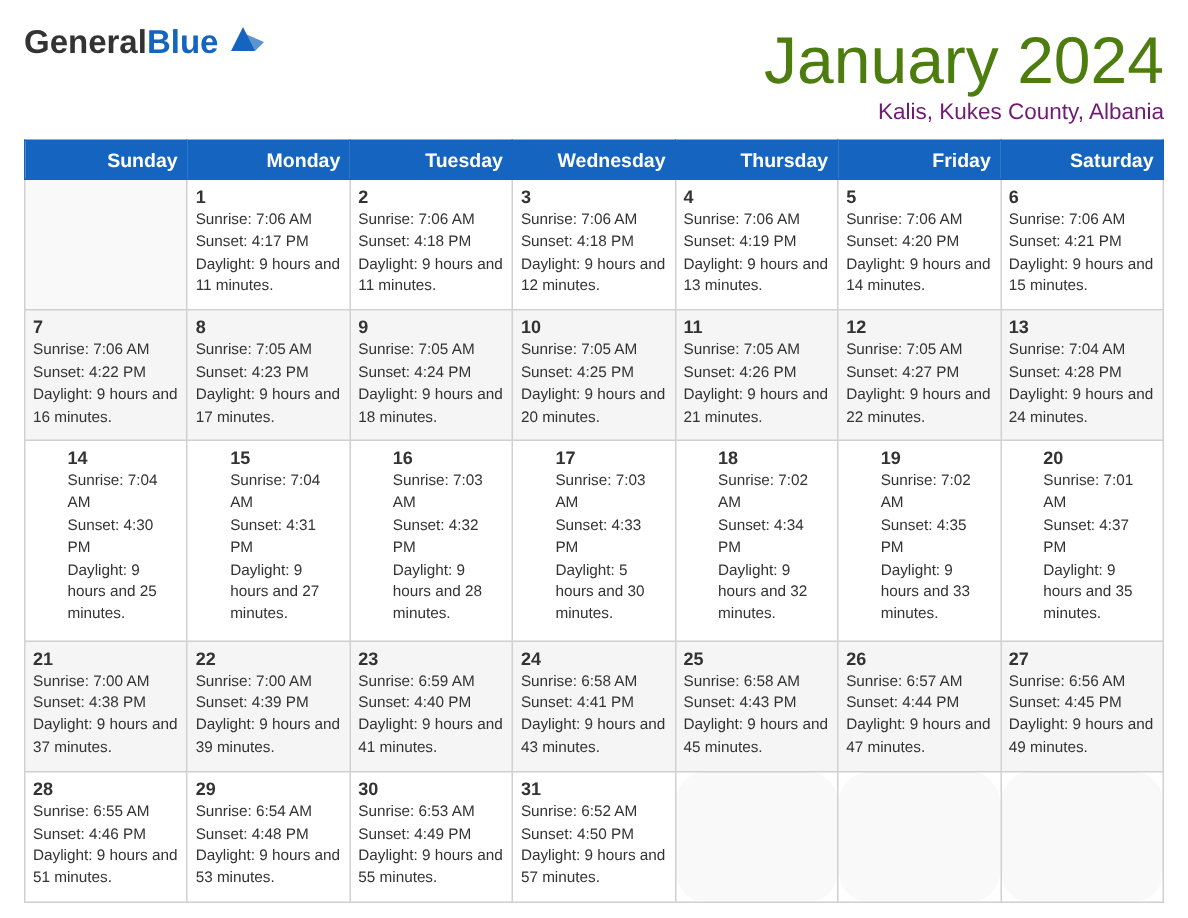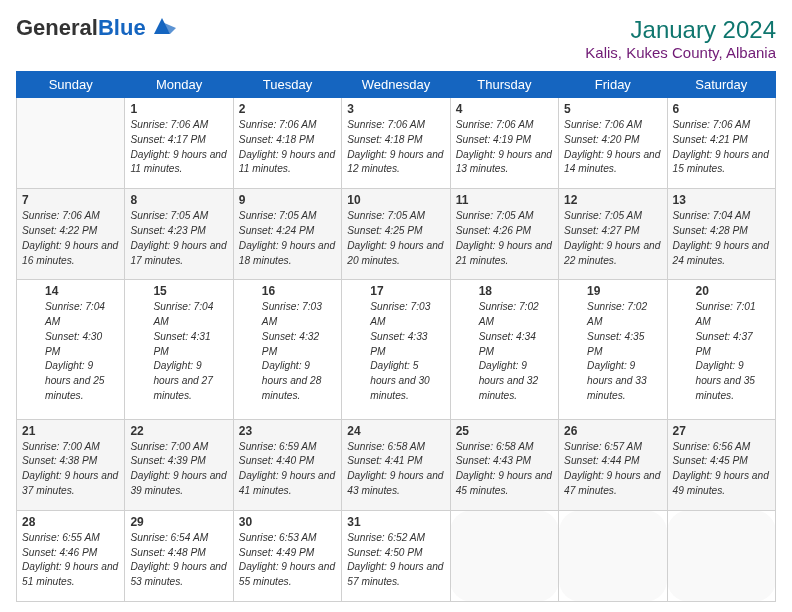--- a/index.html
+++ b/index.html
@@ -31,41 +31,41 @@
       font-size: 22px;
       font-weight: bold;
       line-height: 1.1;
     }
     .logo-general { color: #333; }
     .logo-blue { color: #1565c0; }
     .title-block {
       text-align: right;
     }
     .month-title {
-      font-size: 24px;
+      font-size: 44px;
       font-weight: 300;
-      color: #0f766e;
+      color: #4d7c0f;
     }
     .location-title {
       font-size: 15px;
       color: #701a75;
     }
     .calendar {
       flex: 1;
       border: 1px solid #ccc;
       border-collapse: collapse;
       width: 100%;
       table-layout: fixed;
     }
     .calendar th {
       background-color: #1565c0;
       color: #fff;
       font-size: 13px;
-      font-weight: normal;
-      text-align: center;
+      font-weight: bold;
+      text-align: right;
       padding: 5px 6px;
       border: 1px solid #1565c0;
     }
     .calendar td {
       vertical-align: top;
       border: 1px solid #d0d0d0;
       padding: 4px 5px;
       font-size: 10.5px;
       color: #333;
       height: 82px;
@@ -82,21 +82,20 @@
     .day-num {
       font-size: 12px;
       font-weight: bold;
       display: block;
       margin-bottom: 2px;
     }
     .day-detail {
       font-size: 10.2px;
       line-height: 1.45;
       color: #333;
-      font-style: italic;
     }
     .empty-cell { background: #f9f9f9 !important; }
     
     .row-1 td { background: #fff; }
     .row-2 td { background: #f0f0f0; }
     .row-3 td { background: #fff; padding-left: 28px; }
     .row-4 td { background: #f0f0f0; }
     .row-5 td { background: #fff; border-radius: 22px; }
   </style>
 </head>

